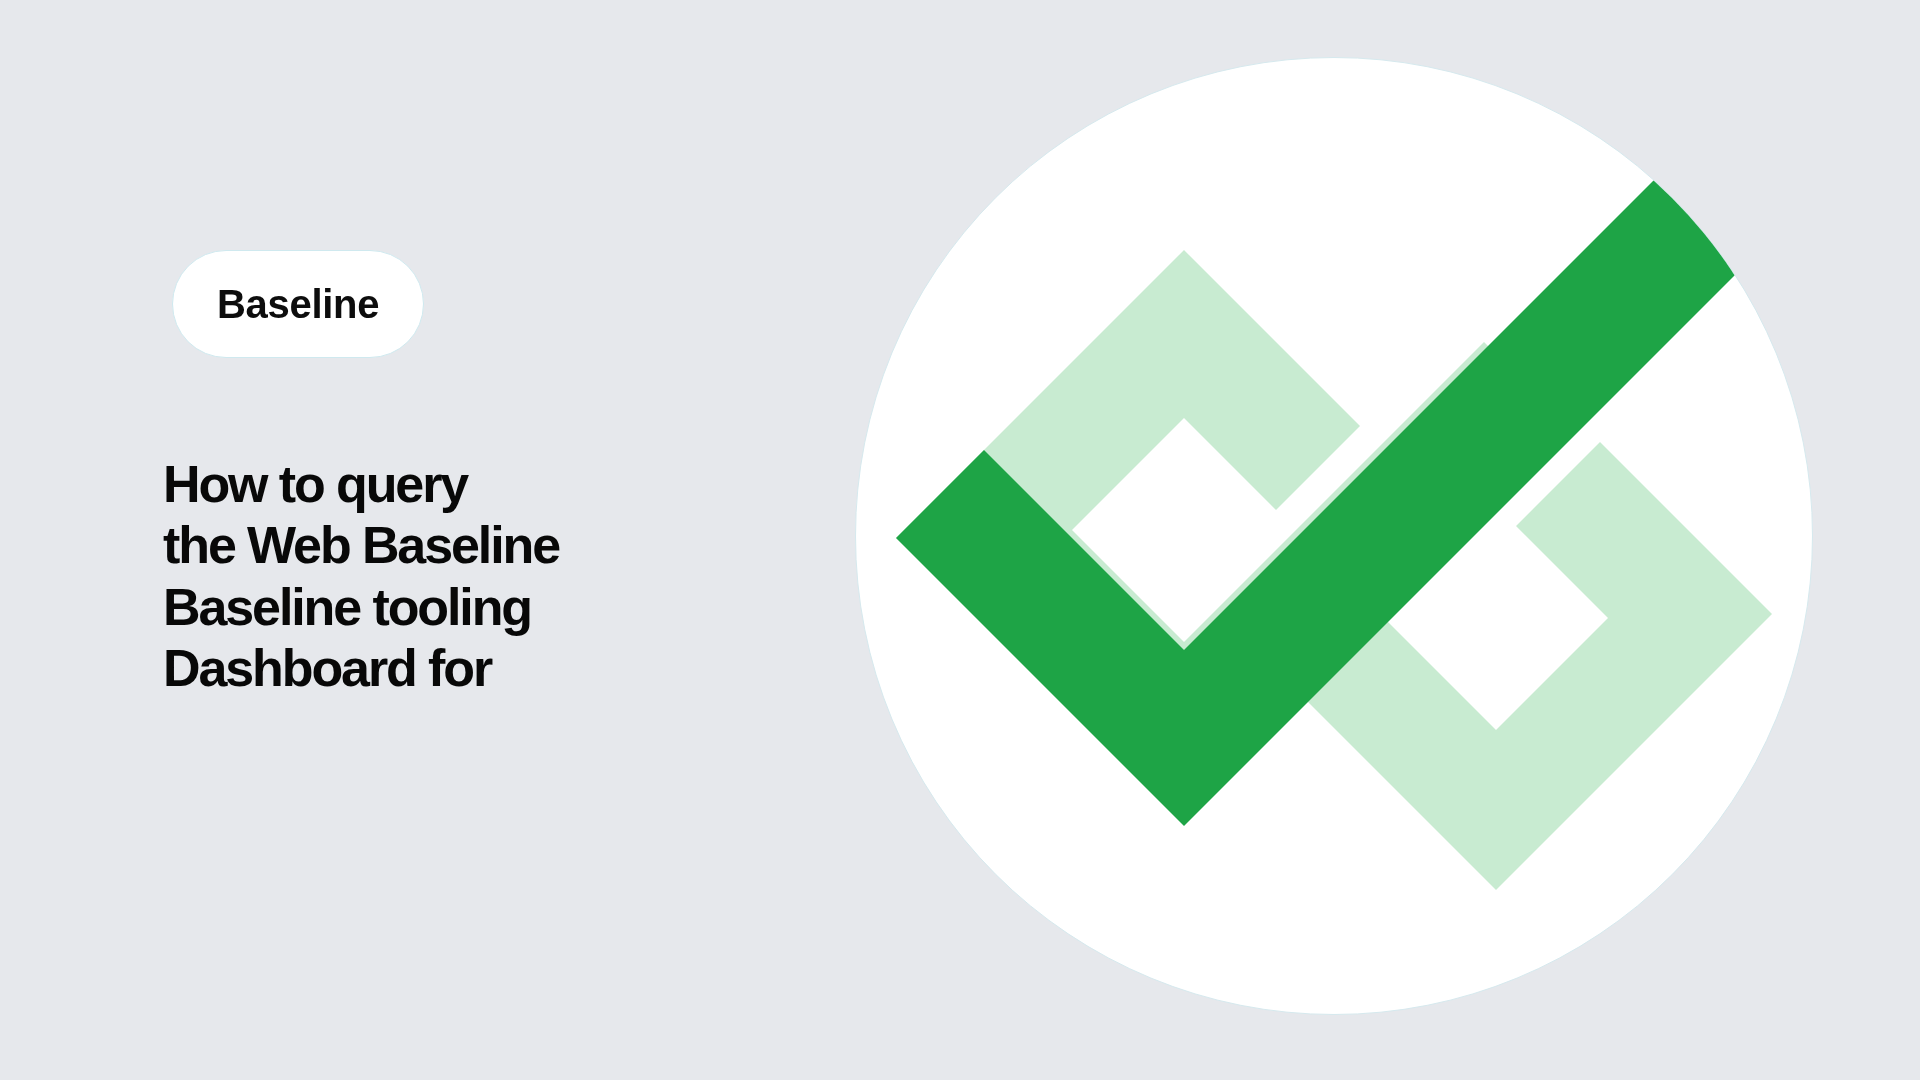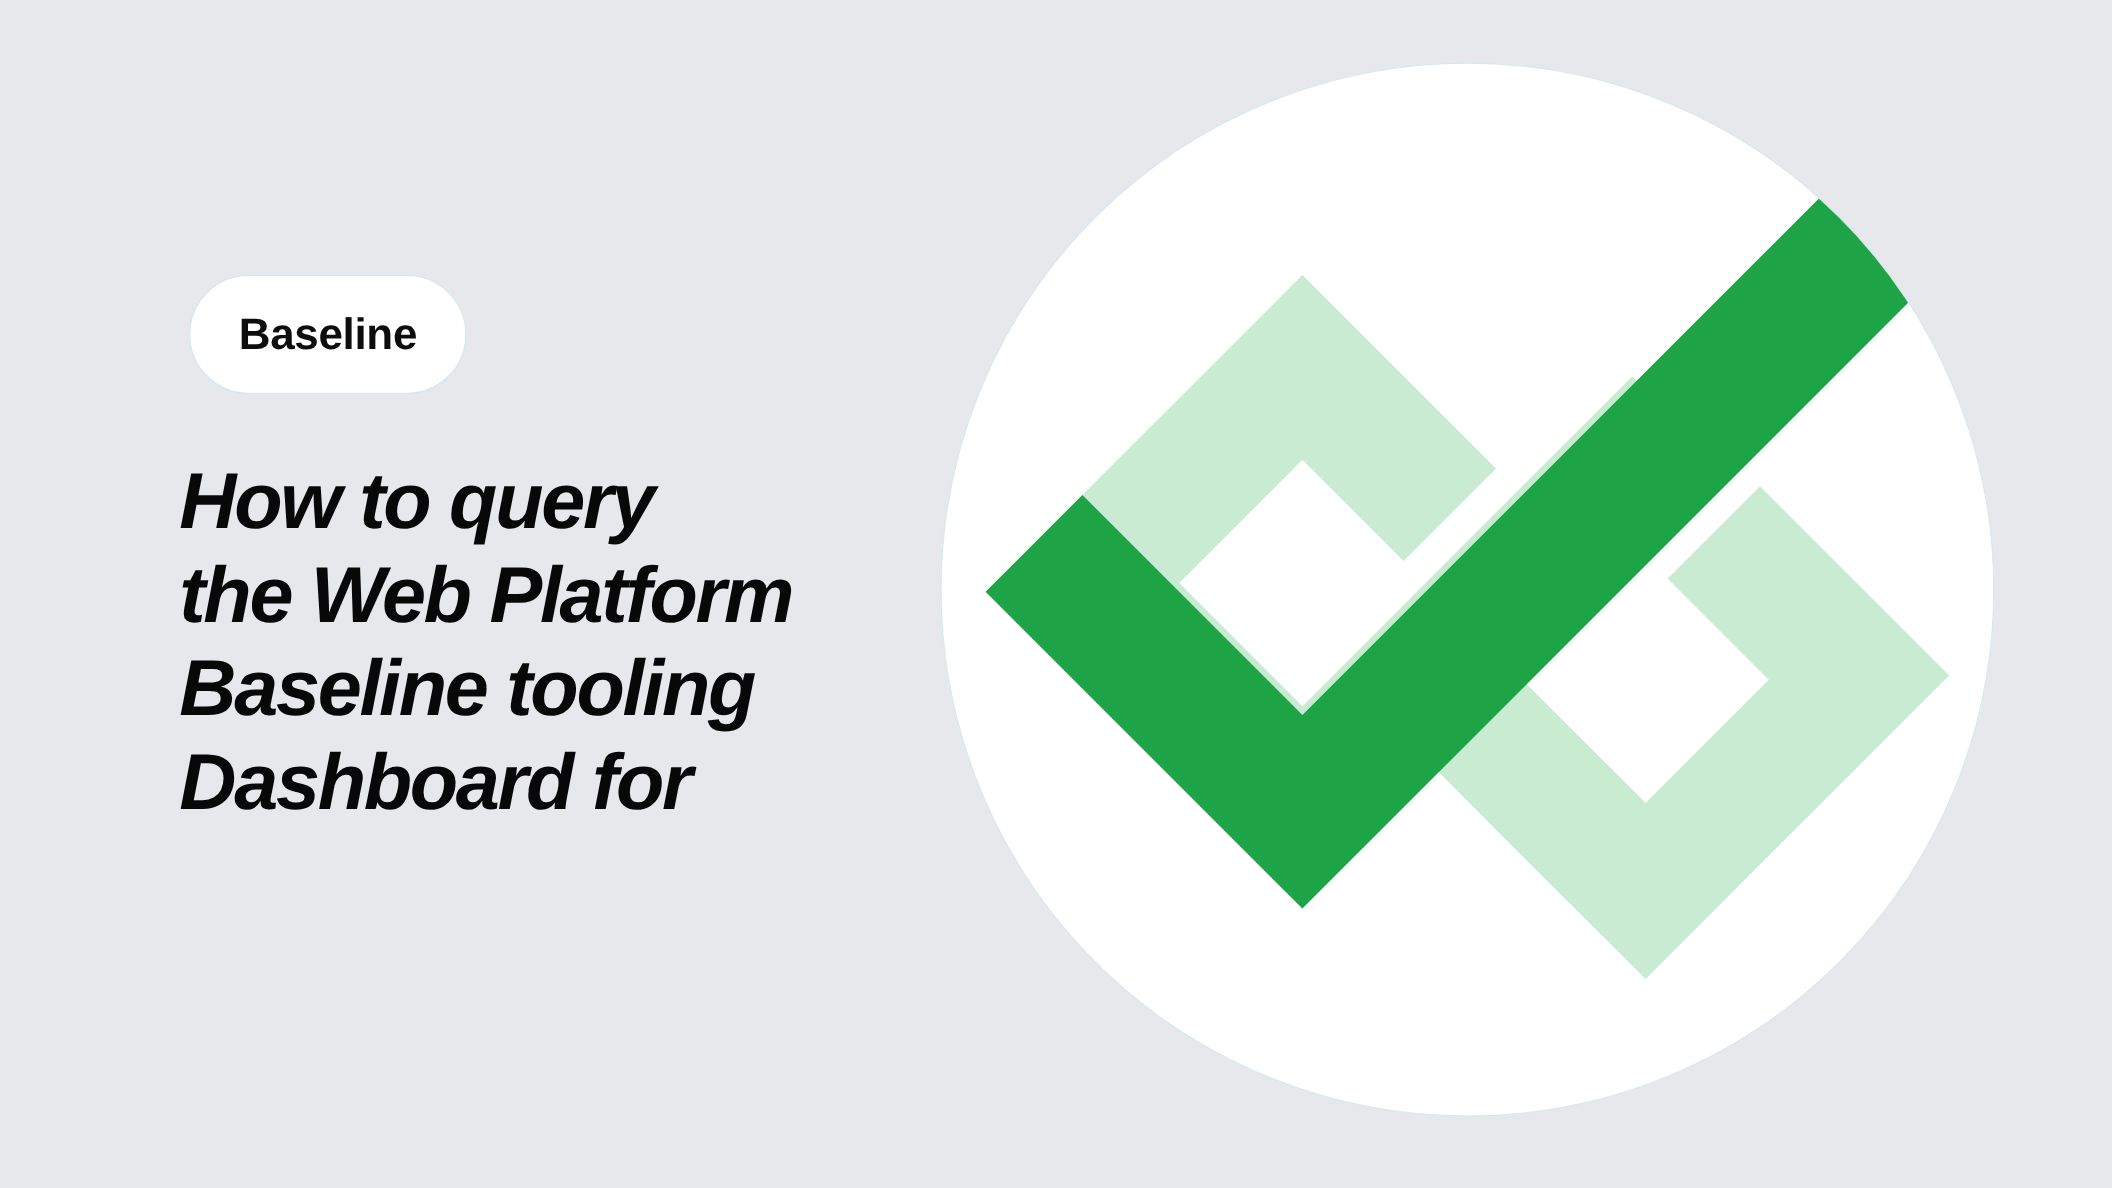--- a/index.html
+++ b/index.html
@@ -47,29 +47,28 @@
     font-family: "Liberation Sans", sans-serif;
     font-size: 40px;
     font-weight: bold;
     letter-spacing: -0.3px;
     color: #0d0d0d;
     line-height: 1;
     text-align: right;
   }
 
   .headline {
-    margin-top: 56px;
+    margin-top: 96px;
     font-family: "Liberation Sans", sans-serif;
-    font-size: 72px;
+    font-size: 52px;
     font-weight: bold;
     line-height: 1.18;
     letter-spacing: -2.1px;
     color: #080808;
     width: 680px;
-    font-style: italic;
   }
 
   .headline .hl-line {
     display: block;
     white-space: nowrap;
   }
 
   
   .logo-disc {
     position: absolute;
@@ -99,21 +98,21 @@
 <div class="card" style="background: rgb(230, 232, 236);">
 
   <div class="content">
 
     <div class="badge" style="background: rgb(255, 255, 255); border-color: rgb(207, 233, 239);">
       <span class="badge-label" style="color: rgb(13, 13, 13);">Baseline</span>
     </div>
 
     <h1 class="headline" style="color: rgb(8, 8, 8);">
       <span class="hl-line">How to query</span>
-      <span class="hl-line">the Web Platform</span>
+      <span class="hl-line">the Web Baseline</span>
       <span class="hl-line">Baseline tooling</span>
       <span class="hl-line">Dashboard for</span>
     </h1>
 
   </div>
 
   <div class="logo-disc" style="background: rgb(255, 255, 255); border-color: rgb(214, 233, 238);">
     <svg class="logo-svg" viewBox="0 0 900 900">
 
       <path id="logo-chevron" d="M 12 452

